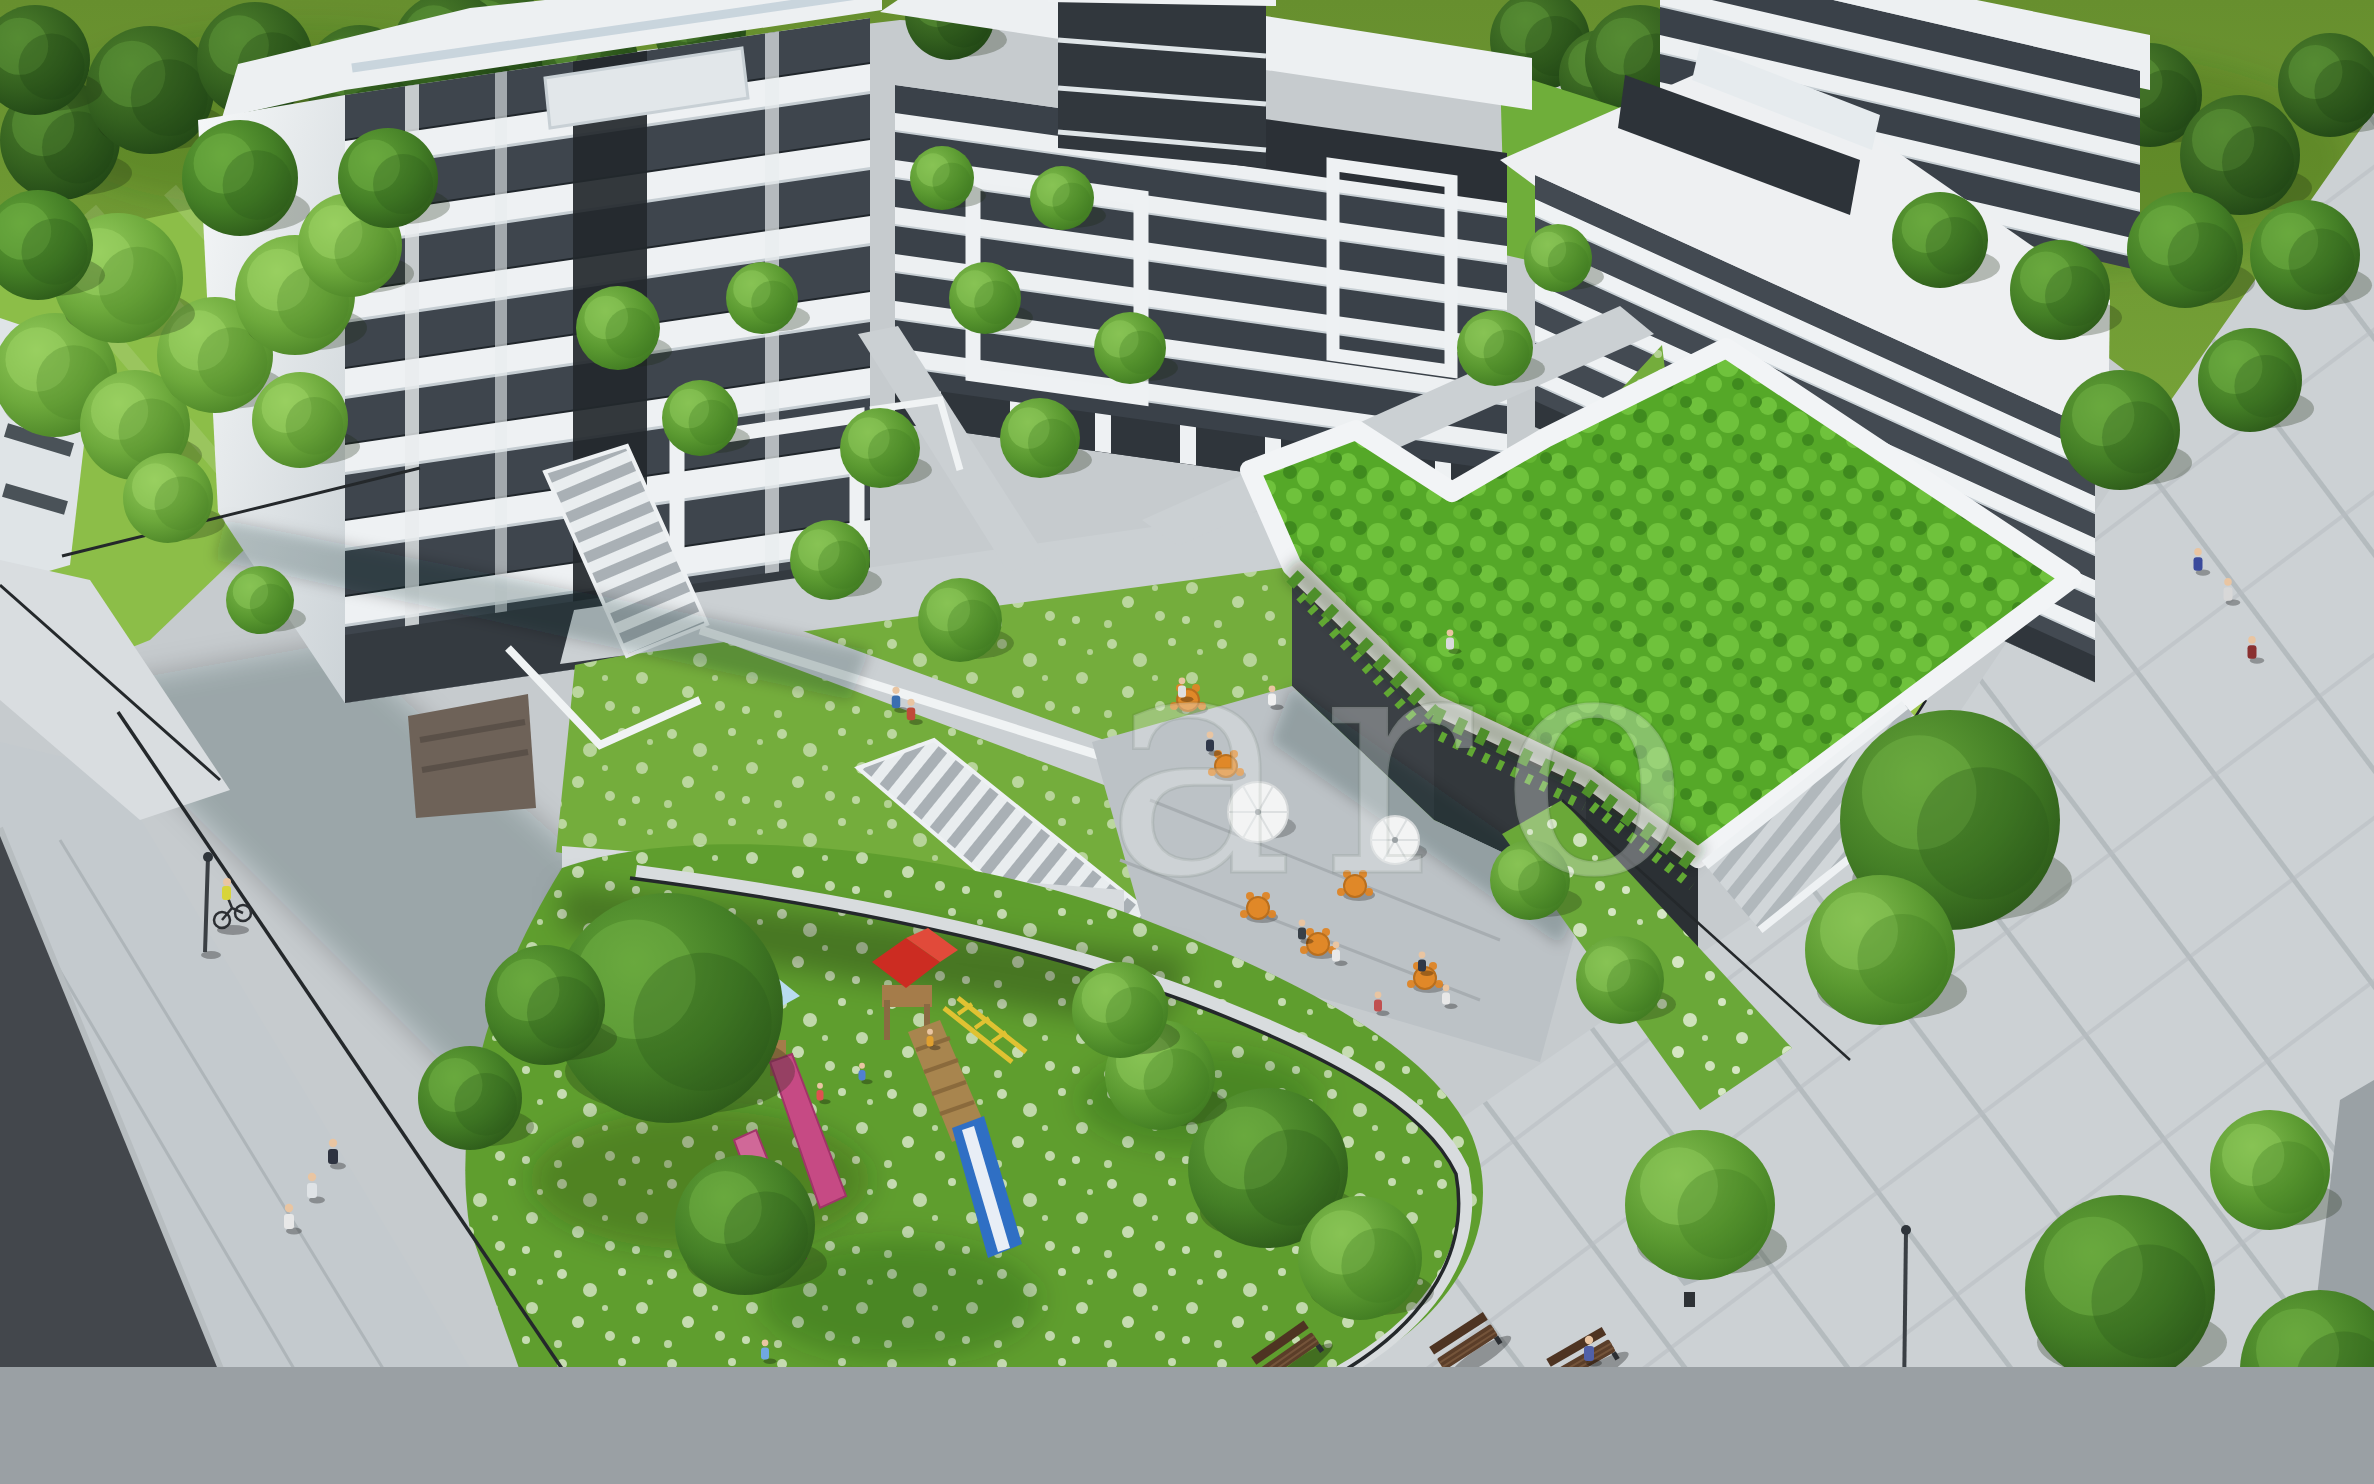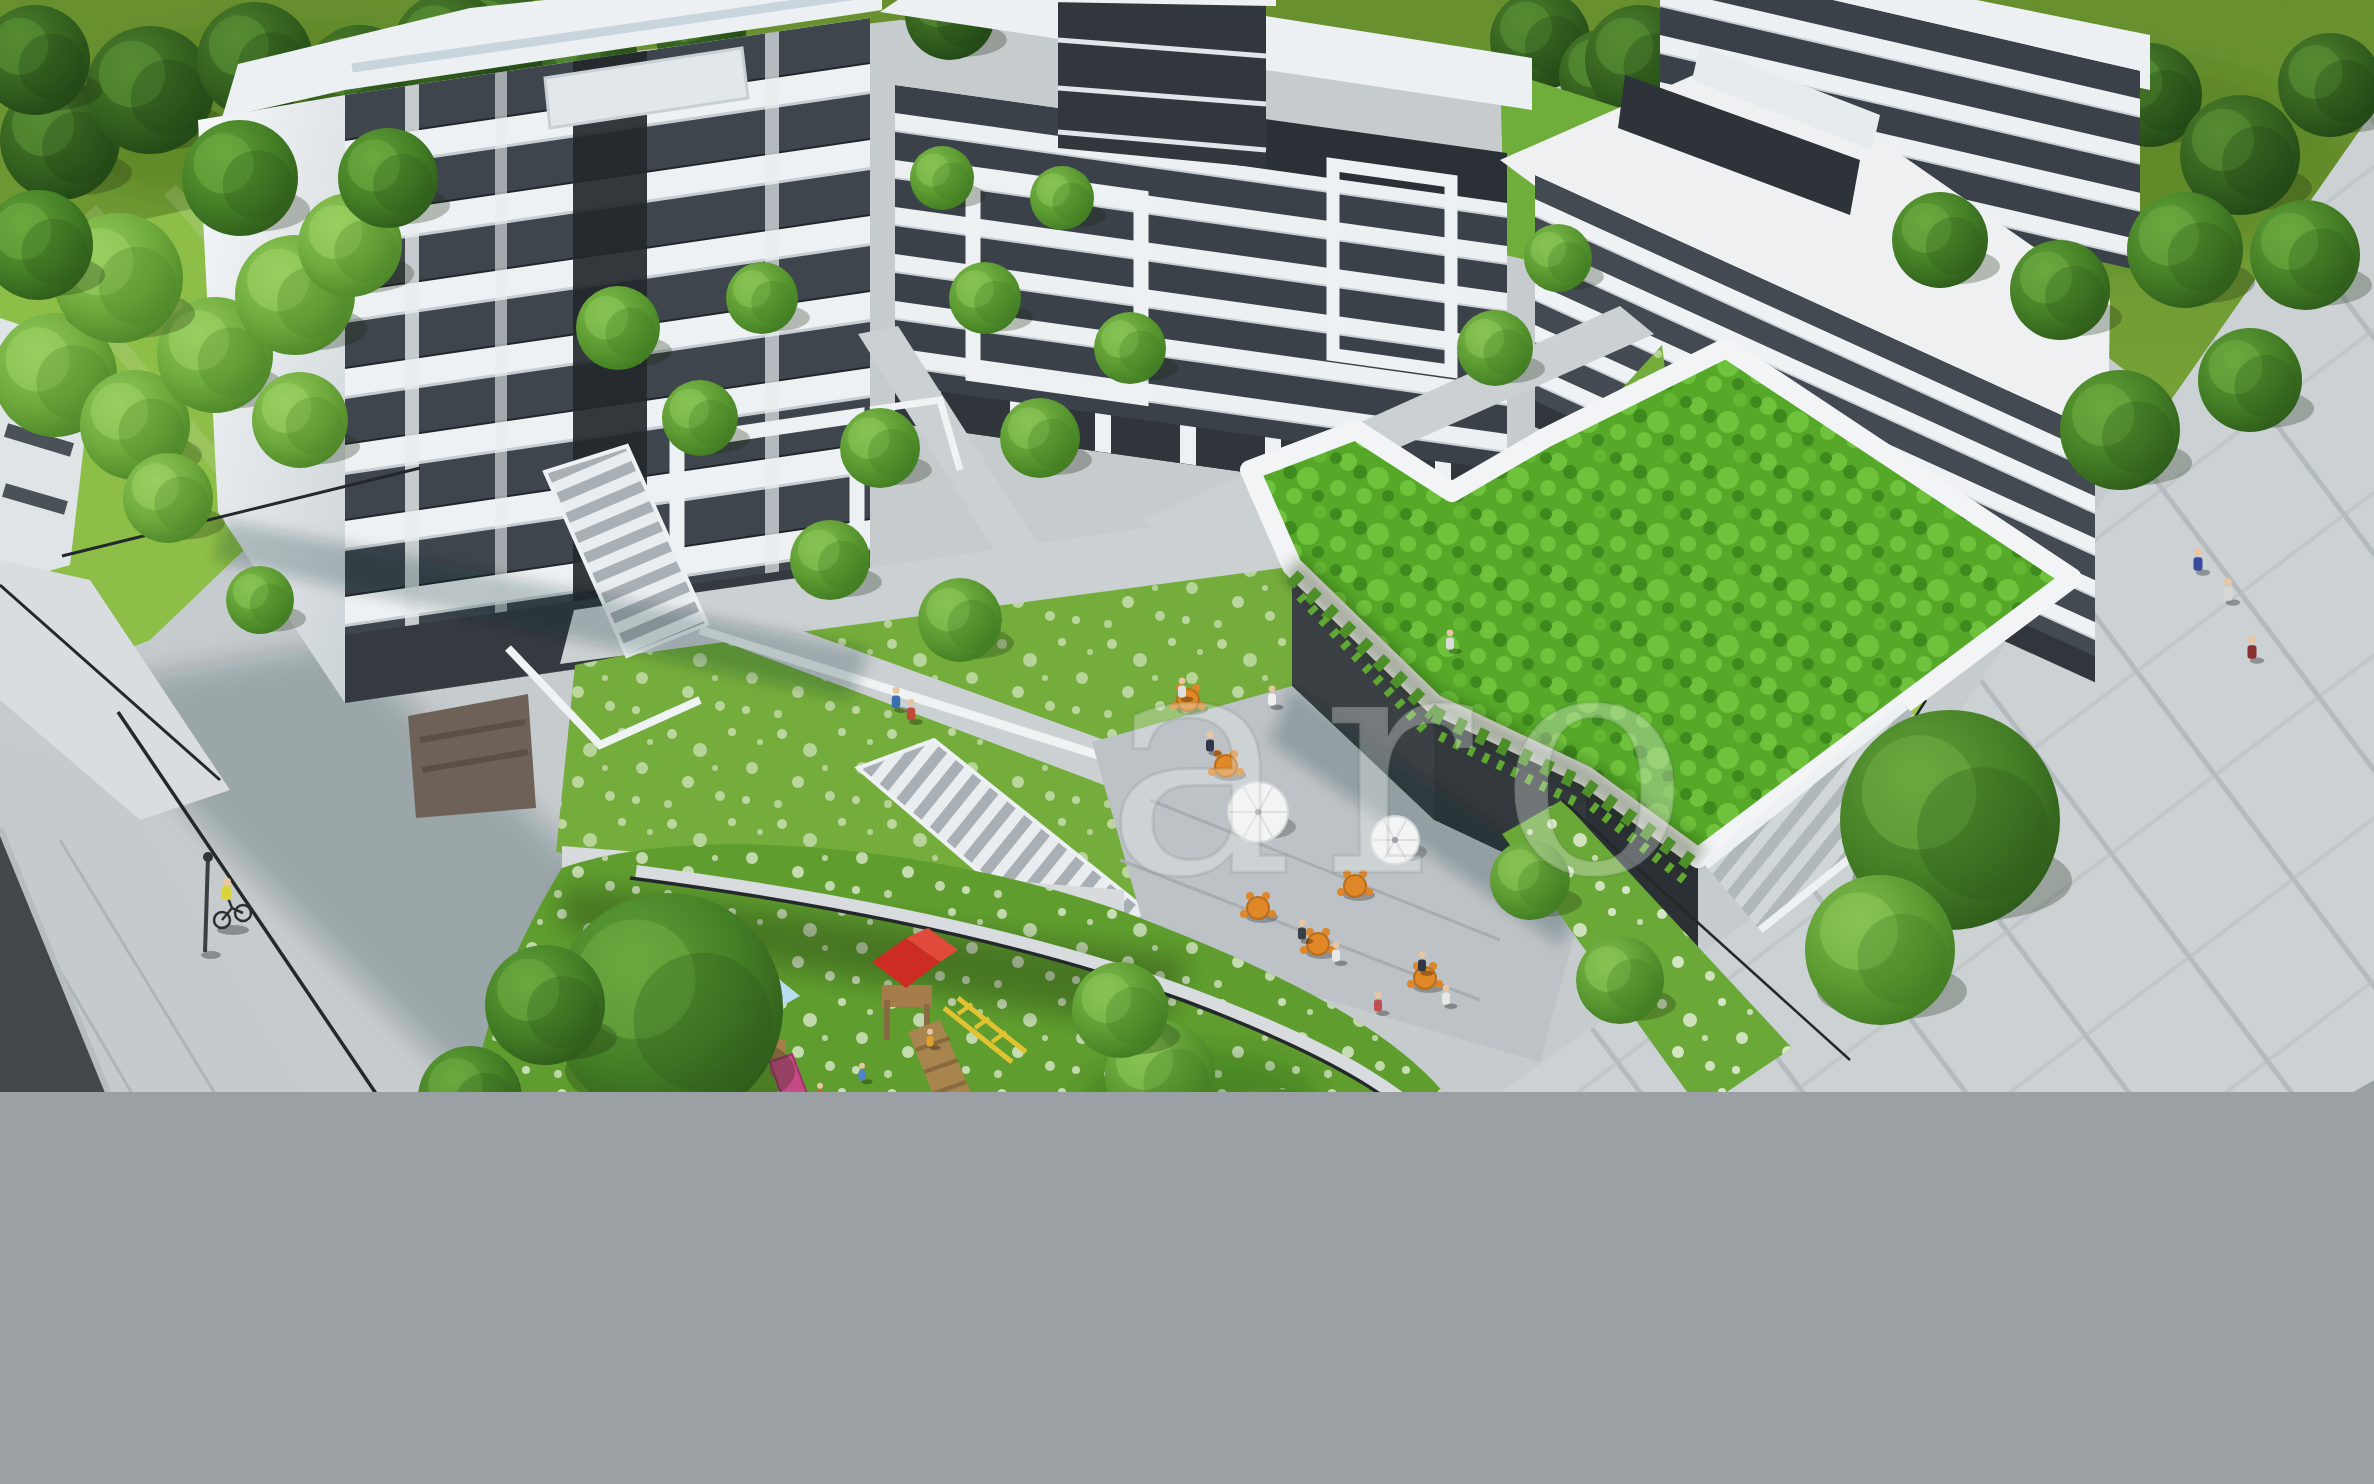--- a/index.html
+++ b/index.html
@@ -1,16 +1,16 @@
 <!DOCTYPE html>
 <html><head>
 <meta charset="utf-8">
 <style>
   html,body{margin:0;padding:0;background:#9aa0a4;}
-  .stage{position:relative;width:2374px;height:1092px;overflow:hidden;background:#c6cbce;
+  .stage{position:relative;width:2374px;height:1367px;overflow:hidden;background:#c6cbce;
          font-family:"DejaVu Sans",sans-serif;}
   .stage svg{position:absolute;left:0;top:0;display:block;}
   .wm{font-family:"DejaVu Serif",serif;font-size:318px;letter-spacing:26px;
       fill:rgba(243,246,247,0.32);stroke:rgba(60,75,55,0.10);stroke-width:3px;}
 </style>
 </head>
 <body>
 
 <div class="stage">
 <svg width="2374" height="1484" viewBox="0 0 2374 1484">

